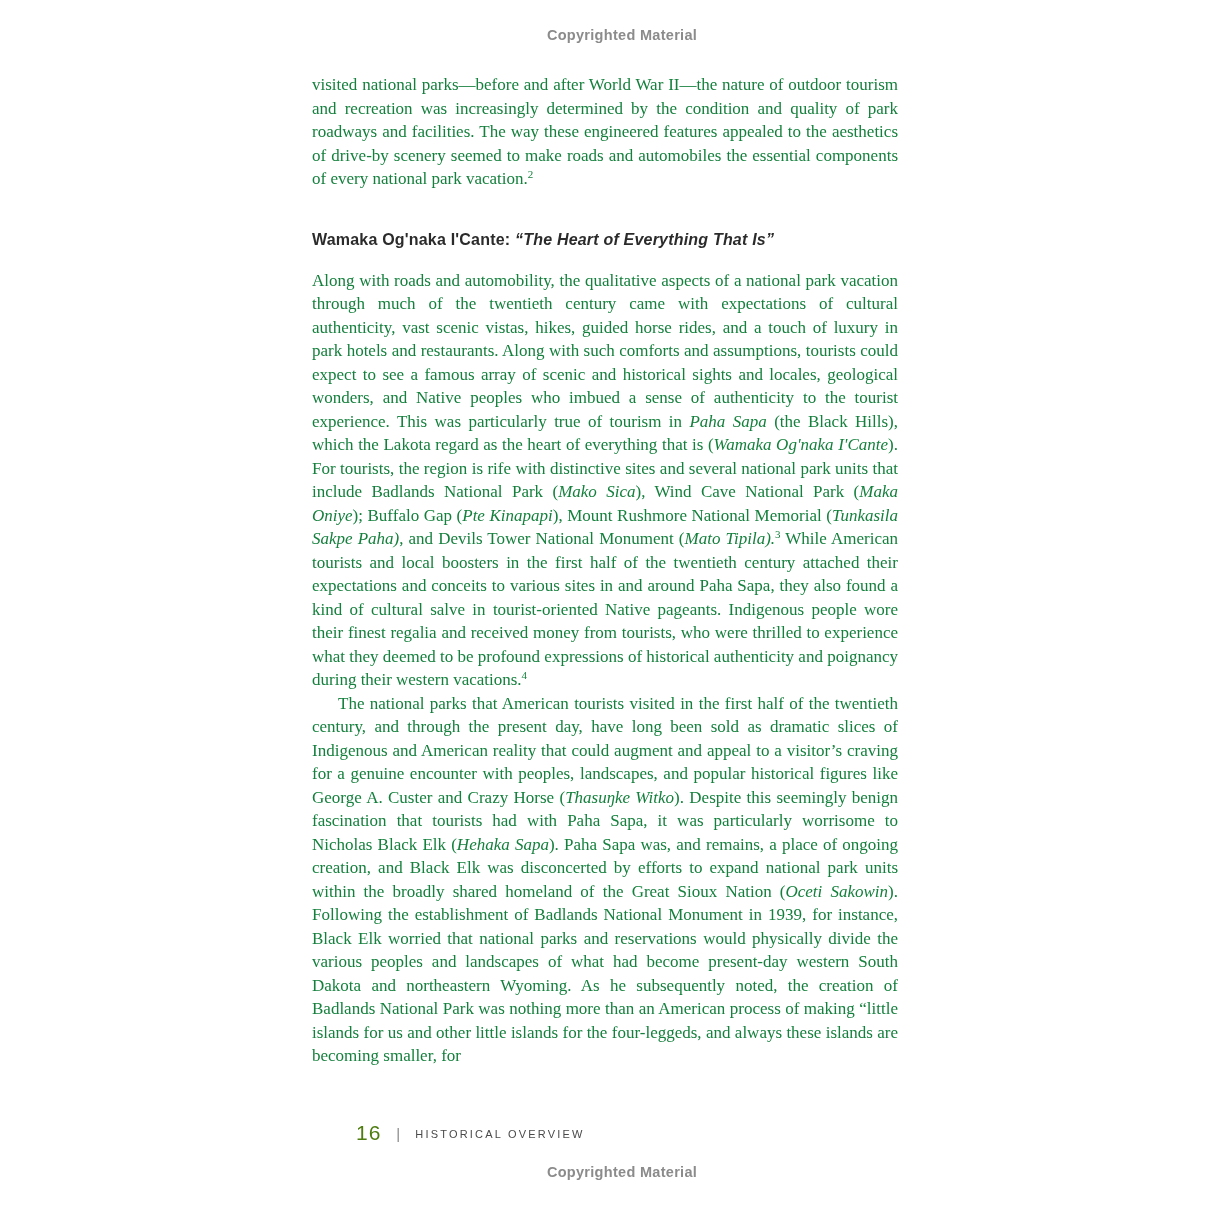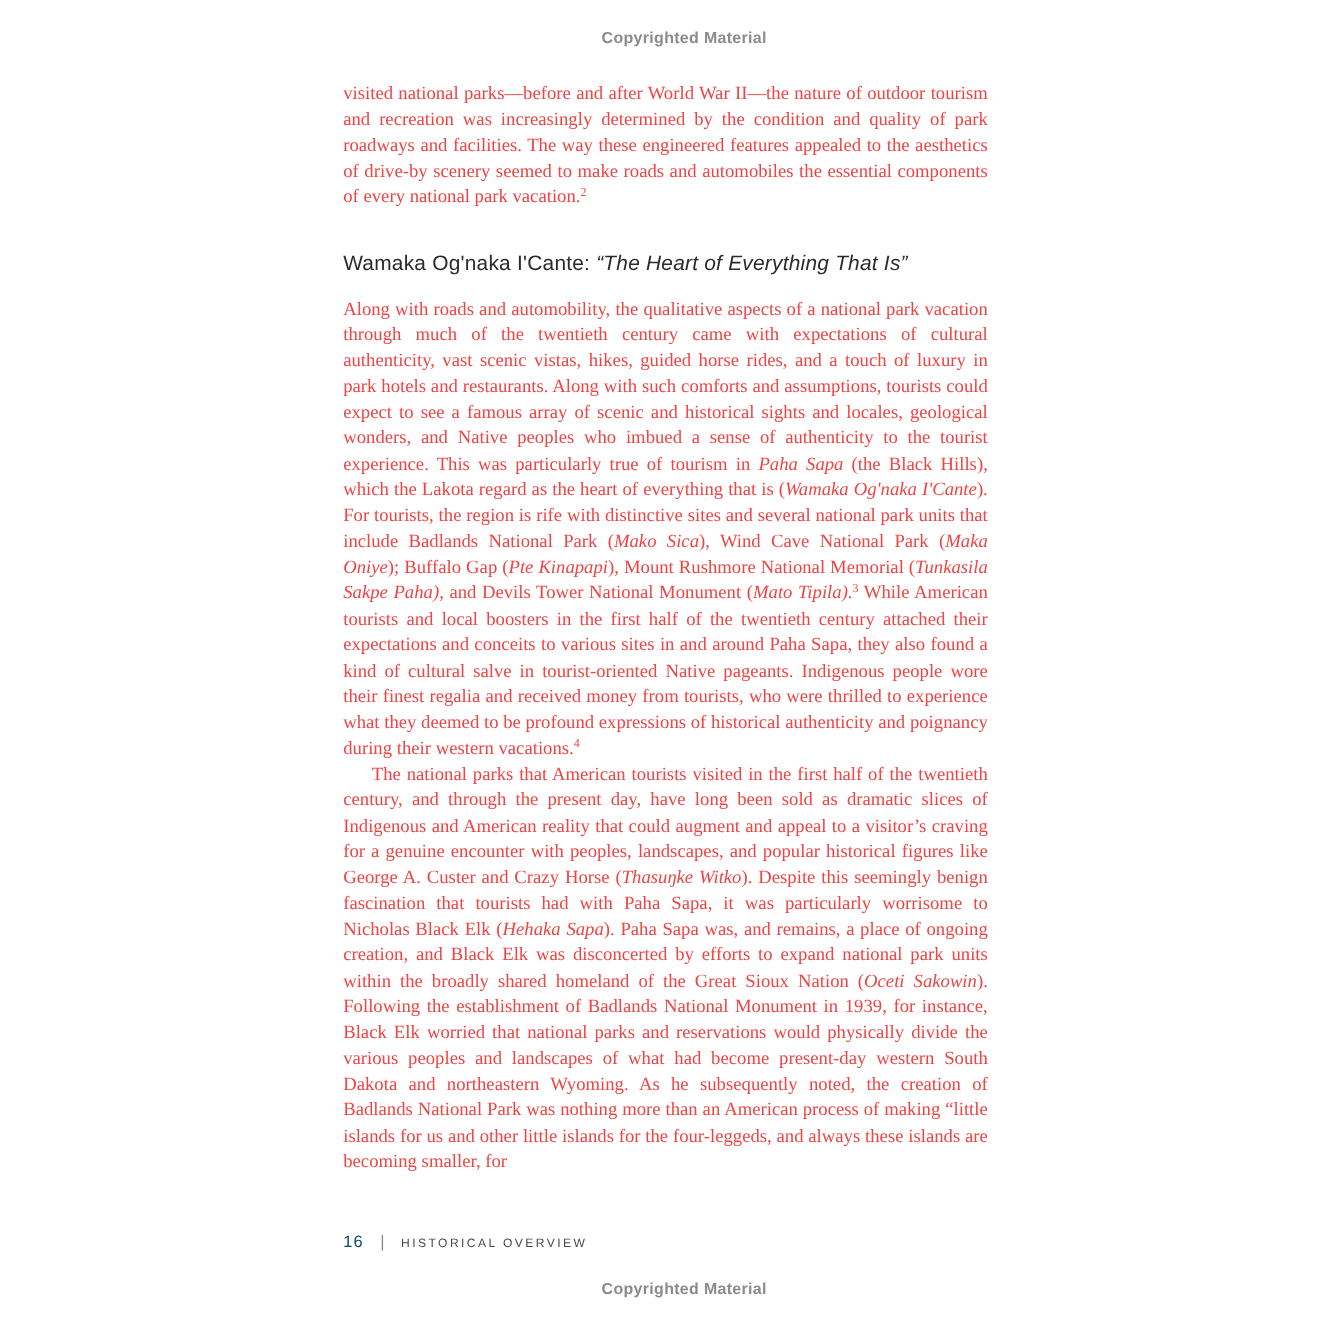--- a/index.html
+++ b/index.html
@@ -37,54 +37,55 @@
     top: 73px;
     width: 586px;
   }
   .body-para {
     margin: 0;
     font-size: 17px;
     line-height: 23.5px;
     text-align: justify;
     hyphens: auto;
     -webkit-hyphens: auto;
-    color: #ef4444;
+    color: #15803d;
   }
   .body-para.indent { text-indent: 26px; }
   .body-para .it { font-style: italic; margin-top: 24px; }
   .body-para sup {
     font-size: 11px;
     line-height: 0;
     vertical-align: 6px;
   }
 
   .heading {
     margin: 37px 0 17px 0;
     font-family: "Liberation Sans", sans-serif;
-    font-size: 19px;
-    font-weight: 400;
+    font-size: 16px;
+    font-weight: 700;
     line-height: 24px;
     color: #2b2b2b;
     letter-spacing: 0.2px;
   }
   .heading em { font-style: italic; }
 
   .footer {
     position: absolute;
     left: 312px;
     top: 1121px;
     display: flex;
     align-items: center;
     font-family: "Liberation Sans", sans-serif;
     color: #3a3a3a;
   }
   .footer .pagenum {
-    font-size: 15px;
+    font-size: 21px;
     letter-spacing: 1px;
-    color: #0c4a6e;
+    color: #4d7c0f;
+    margin-left: 44px;
   }
   .footer .sep {
     margin: 0 15px;
     font-size: 15px;
     font-weight: 300;
     color: #8a8a8a;
   }
   .footer .running {
     font-size: 11px;
     font-weight: 400;

